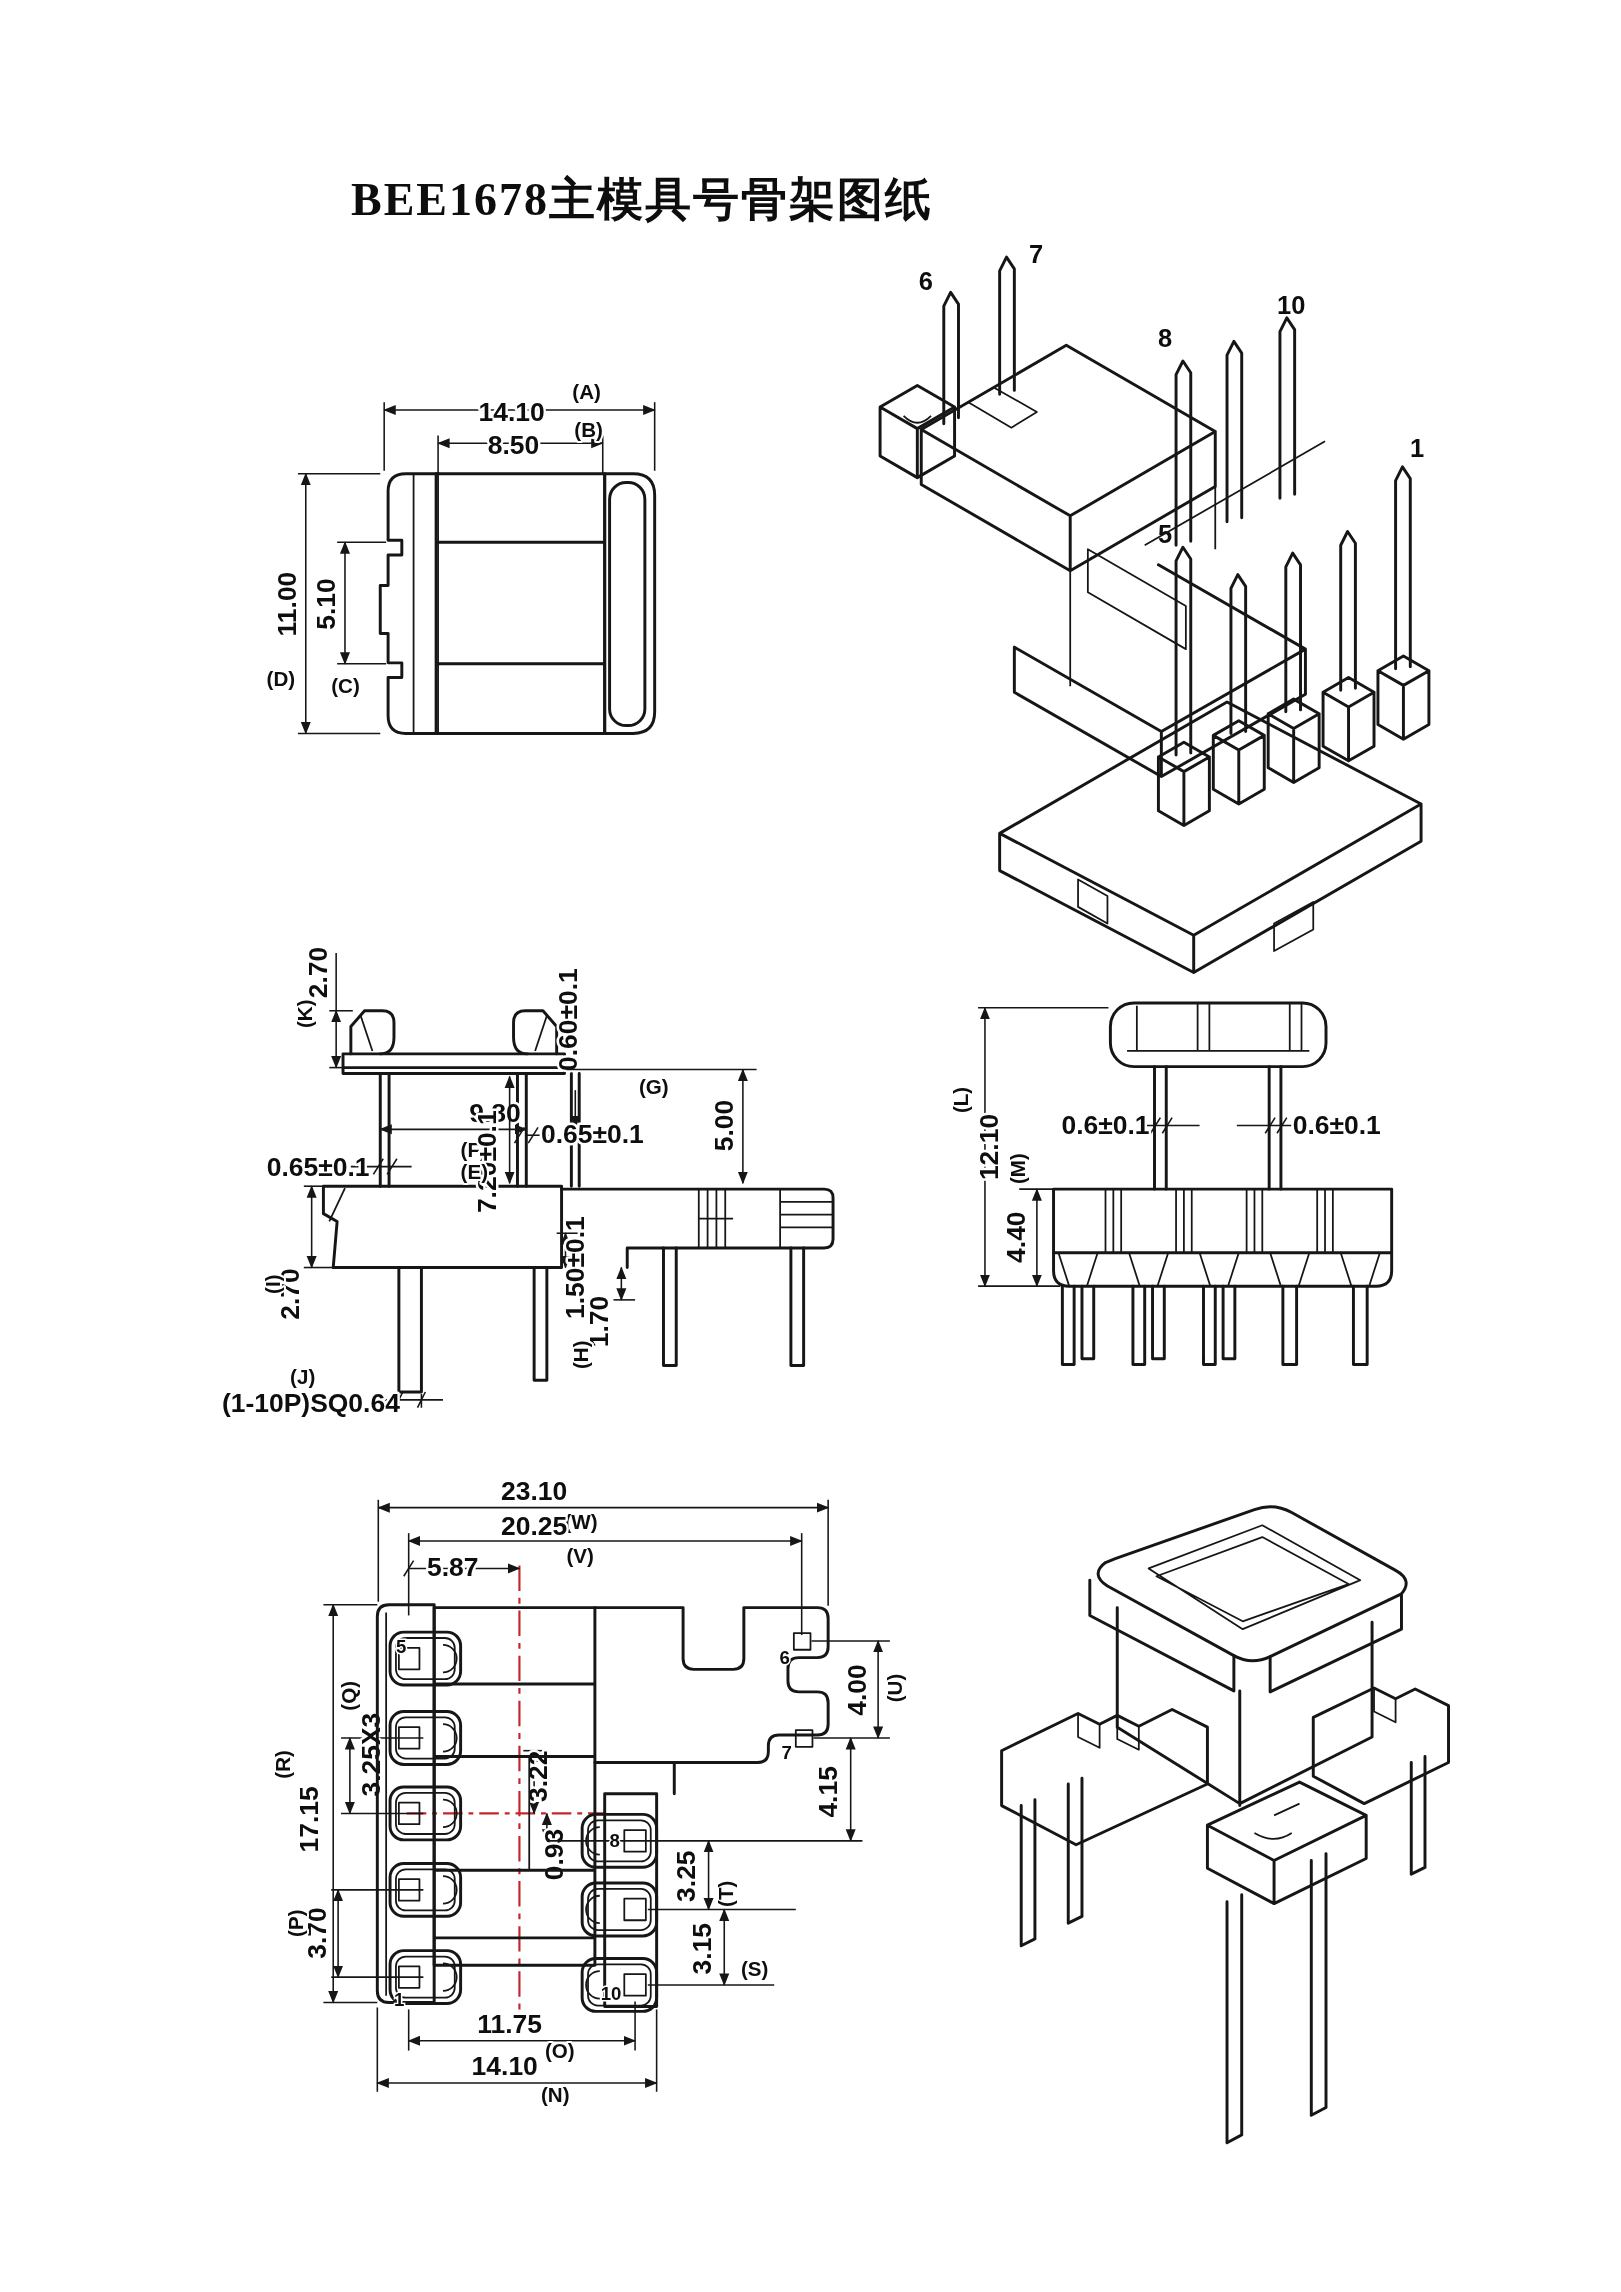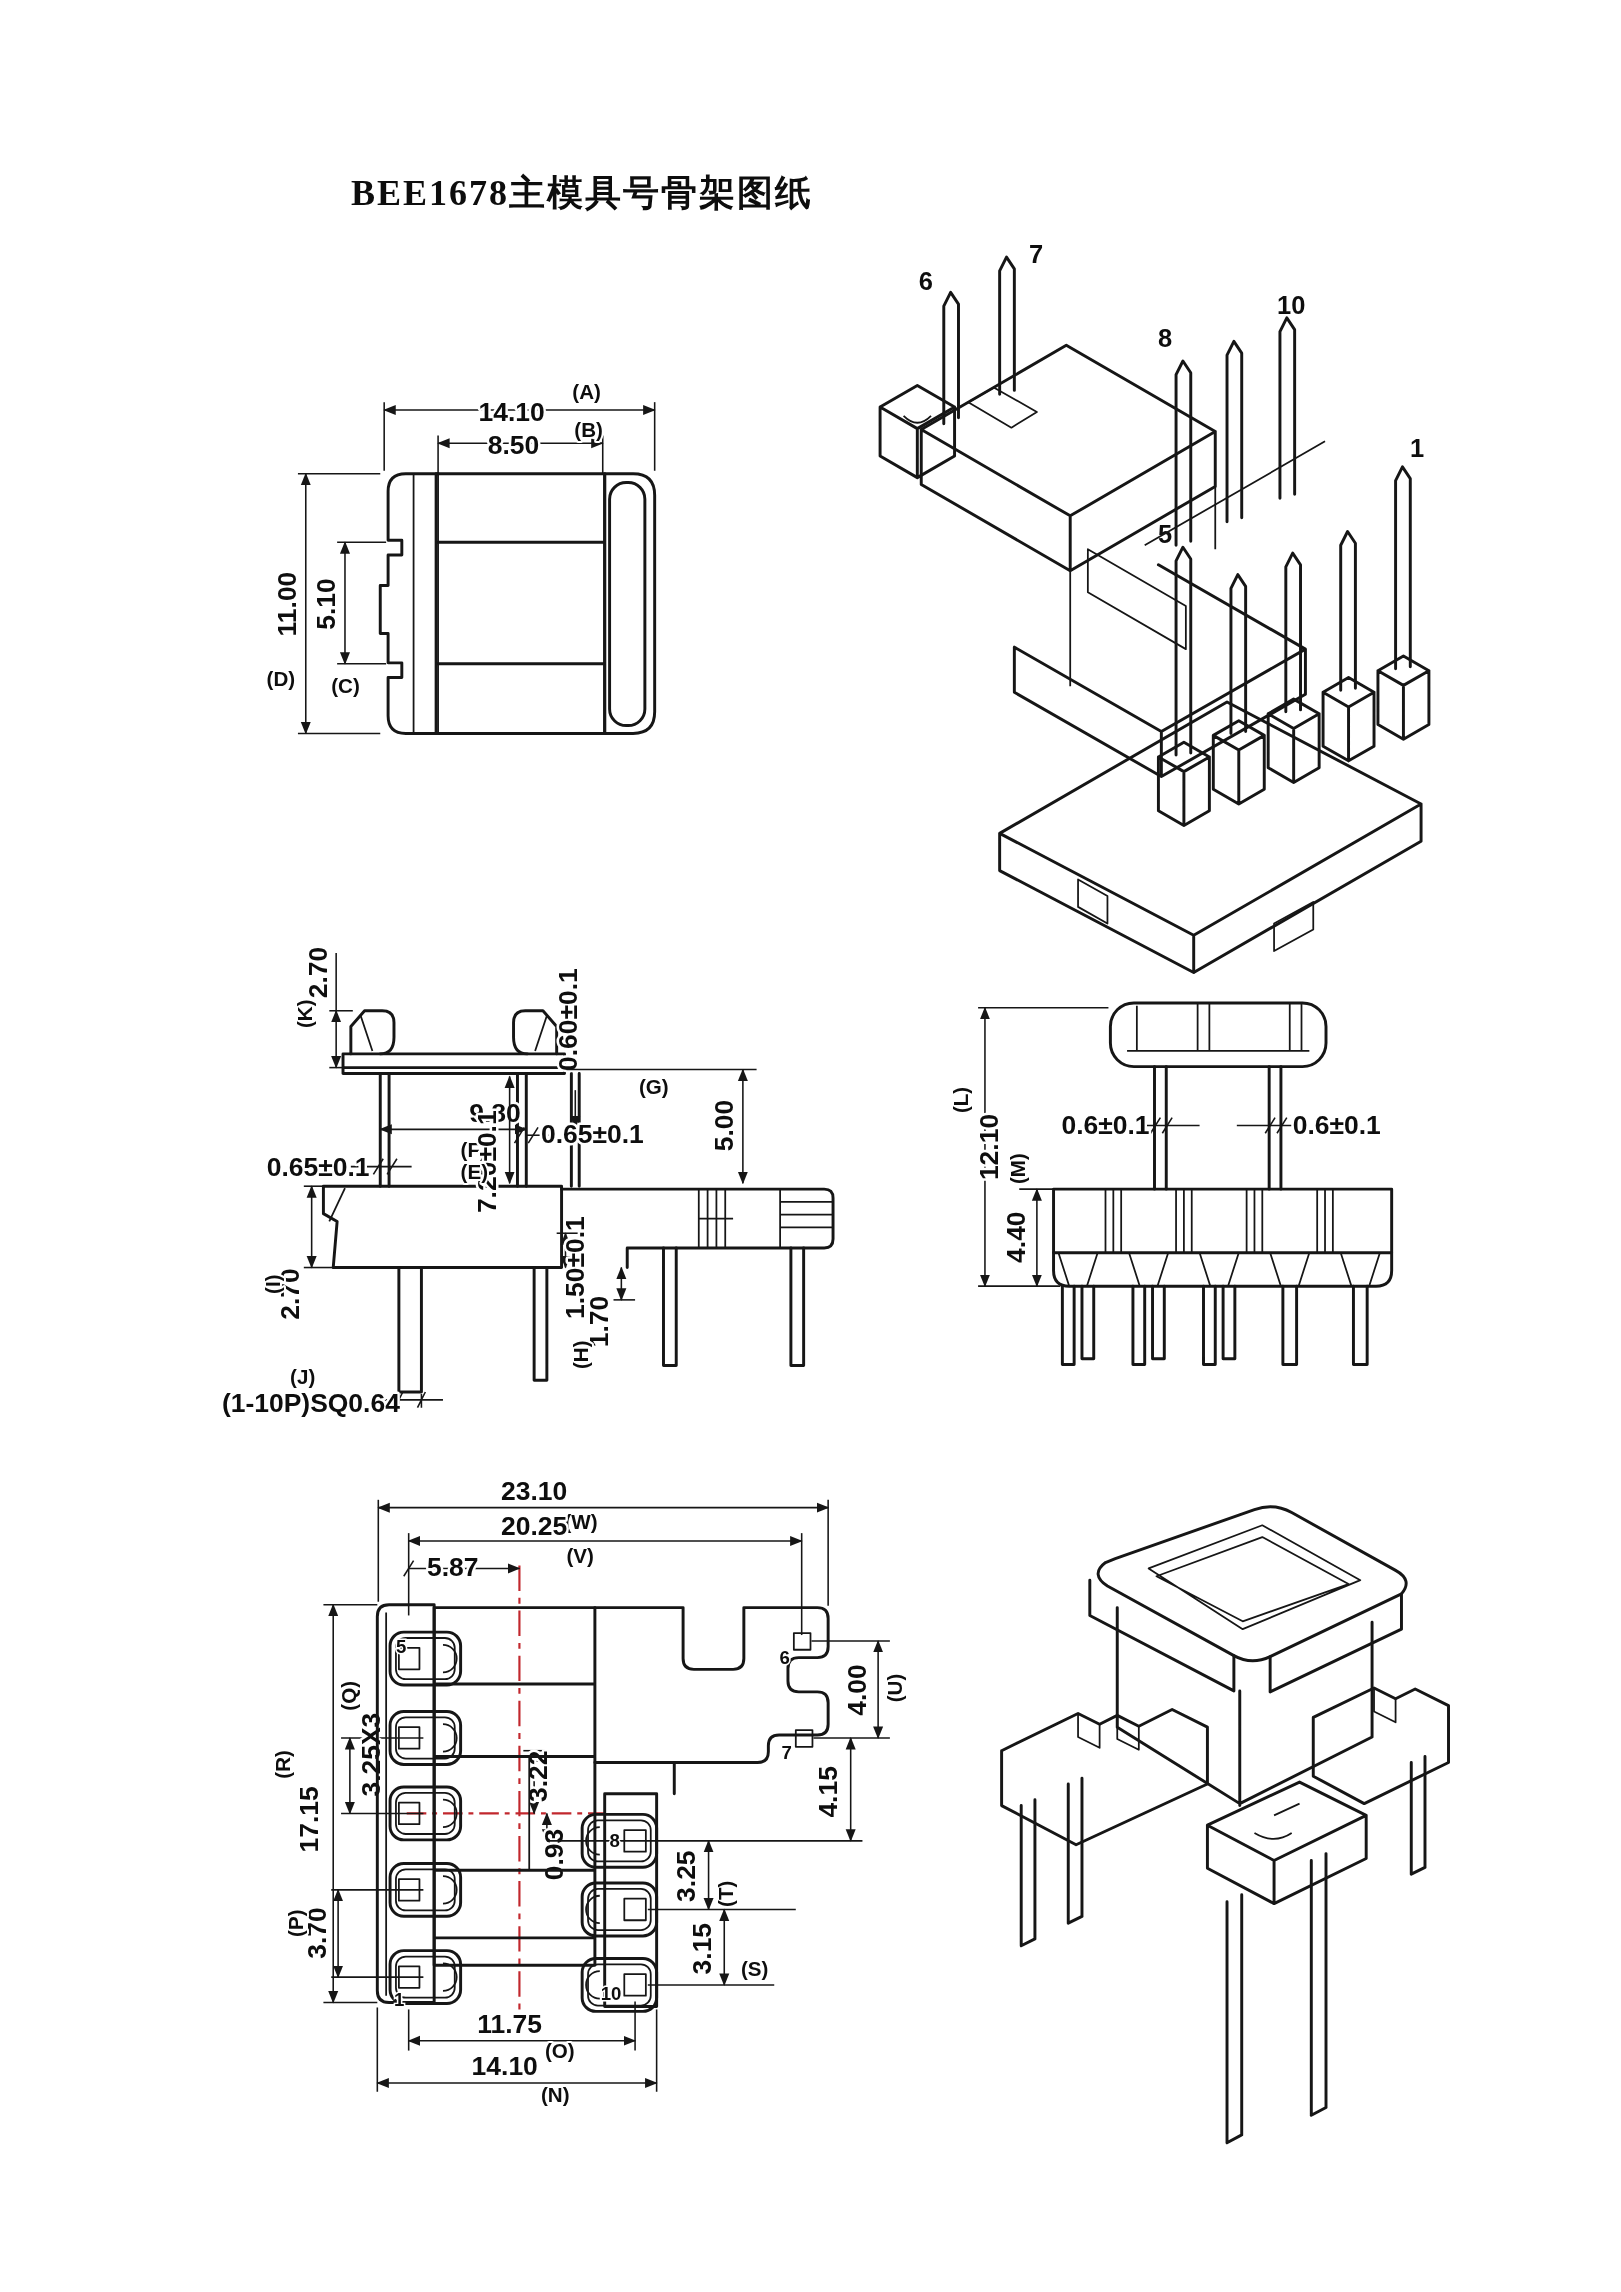--- a/index.html
+++ b/index.html
@@ -1,18 +1,18 @@
 <!DOCTYPE html>
 <html><head>
 <meta charset="utf-8">
 <style>
   html,body{margin:0;padding:0;}
   body{width:1621px;height:2293px;background:#ffffff;position:relative;overflow:hidden;
        font-family:"Liberation Sans",sans-serif;}
-  .title{position:absolute;left:351px;top:169px;font-size:36px;font-weight:bold;
+  .title{position:absolute;left:351px;top:169px;font-size:46px;font-weight:bold;
          font-family:"Liberation Serif","DejaVu Serif",serif;color:#0d0d0d;letter-spacing:2px;white-space:nowrap;}
   svg{position:absolute;left:0;top:0;}
   .out{fill:none;stroke:#161616;stroke-width:3;stroke-linejoin:round;stroke-linecap:round;}
   .in2{fill:none;stroke:#161616;stroke-width:1.8;stroke-linejoin:round;}
   .dim{fill:none;stroke:#161616;stroke-width:1.6;}
   .cl{fill:none;stroke:#c1272d;stroke-width:2.2;stroke-dasharray:20 6 5 6;}
   .clv{fill:none;stroke:#c1272d;stroke-width:2.2;stroke-dasharray:26 7 6 7;}
   .dt{font-family:"Liberation Sans",sans-serif;font-weight:bold;font-size:27px;fill:#0e0e0e;
       paint-order:stroke;stroke:#ffffff;stroke-width:5px;stroke-linejoin:round;}
   .dl{font-family:"Liberation Sans",sans-serif;font-weight:bold;font-size:21px;fill:#0e0e0e;

